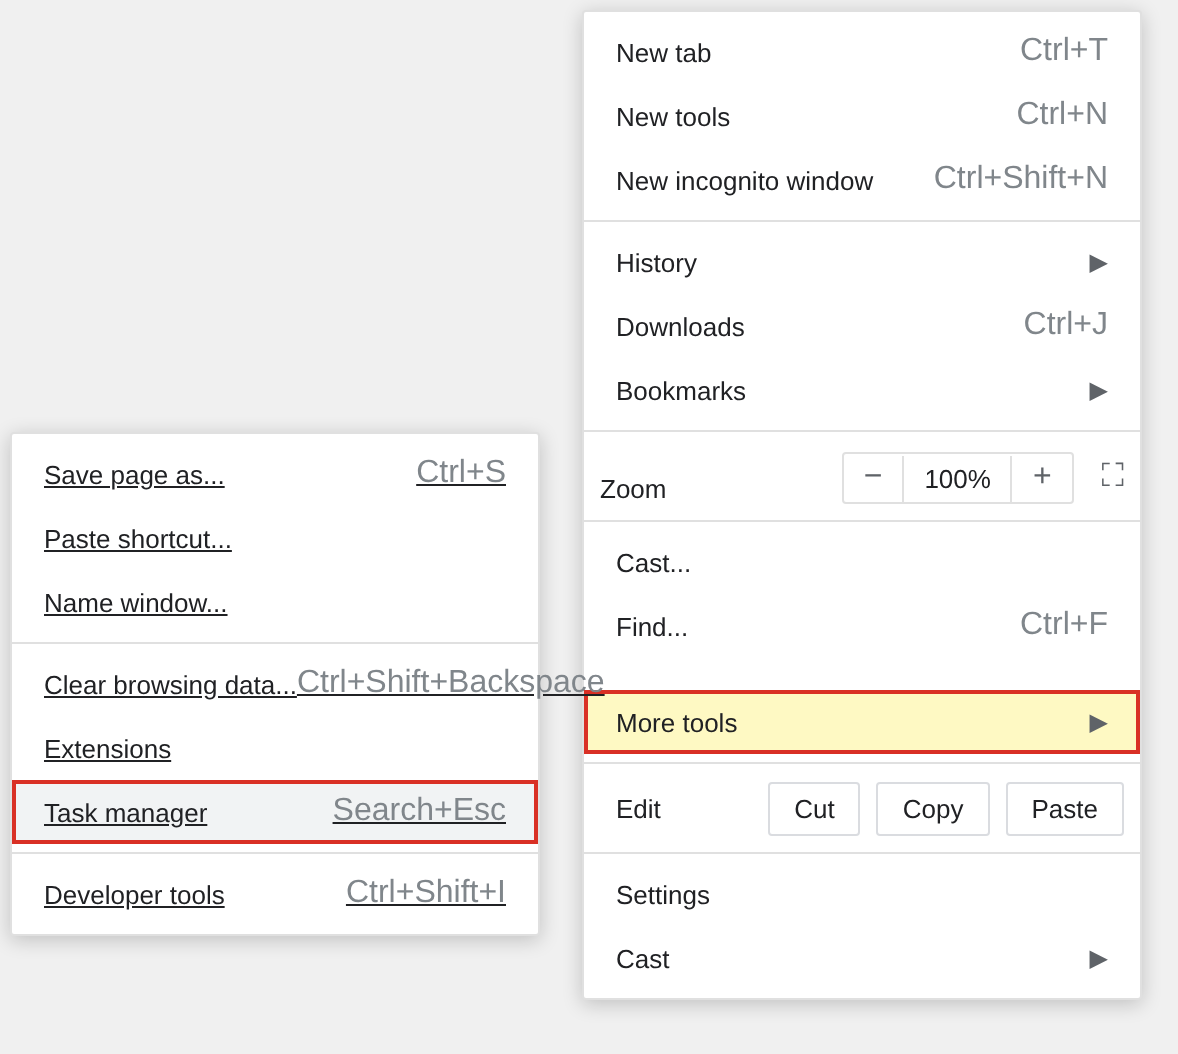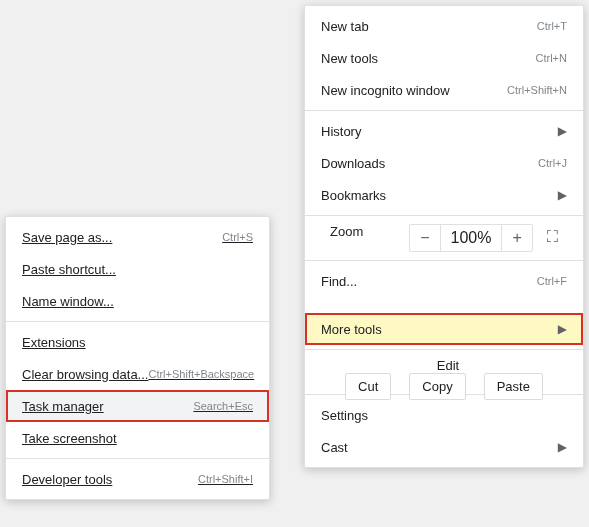--- a/index.html
+++ b/index.html
@@ -33,54 +33,54 @@
       white-space: nowrap;
       height: 32px;
     }
 
     .menu-item-label {
       color: #202124;
     }
 
     .menu-item-shortcut {
       color: #80868b;
-      font-size: 11px;
+      font-size: 16px;
     }
 
     .menu-separator {
       height: 1px;
       background: #e0e0e0;
       margin: 4px 0;
     }
 
     .menu-arrow {
       color: #5f6368;
       font-size: 12px;
     }
 
     
     .chrome-menu {
       top: 5px;
-      right: 5px;
+      right: 18px;
       width: 280px;
     }
 
     
     .more-tools-menu {
       top: 216px;
       left: 5px;
       width: 265px;
       text-decoration: underline;
     }
 
     
     .zoom-row {
       display: flex;
-      align-items: flex-start;
-      padding: 4px 17px;
+      align-items: flex-end;
+      padding: 4px 0;
       height: 36px;
       gap: 0;
     }
 
     .zoom-label {
       flex: 1;
       padding-left: 8px;
     }
 
     .zoom-controls {
@@ -99,49 +99,48 @@
       font-size: 16px;
       line-height: 1;
       border: none;
       background: none;
     }
 
     .zoom-value {
       padding: 4px 10px;
       border-left: 1px solid #e0e0e0;
       border-right: 1px solid #e0e0e0;
-      font-size: 16px;
+      font-size: 13px;
       min-width: 50px;
       text-align: center;
     }
 
     .fullscreen-btn {
       padding: 4px 8px;
       cursor: pointer;
       color: #5f6368;
     }
 
     
     .edit-row {
       display: flex;
       align-items: center;
       padding: 4px 8px;
       height: 36px;
       gap: 0;
-      flex-direction: column;
     }
 
     .edit-label {
       flex: 1;
       padding-left: 8px;
     }
 
     .edit-buttons {
       display: flex;
-      gap: 18px;
+      gap: 8px;
     }
 
     .edit-btn {
       padding: 5px 12px;
       border: 1px solid #dadce0;
       border-radius: 2px;
       cursor: pointer;
       background: #fff;
       font-size: 13px;
       color: #202124;
@@ -219,20 +218,23 @@
       <button class="zoom-btn">−</button>
       <span class="zoom-value">100%</span>
       <button class="zoom-btn">+</button>
     </div>
     <span class="fullscreen-btn" style="font-size:16px; margin-left:6px;">⛶</span>
   </div>
 
   <div class="menu-separator"></div>
 
 
+  <div class="menu-item">
+    <span class="menu-item-label">Cast...</span>
+  </div>
 
   <div class="menu-item">
     <span class="menu-item-label">Find...</span>
     <span class="menu-item-shortcut">Ctrl+F</span>
   </div>
 
   <div class="menu-item more-tools-highlighted" style="position:relative;">
     <span class="menu-item-label">More tools</span>
     <span class="menu-arrow">▶</span>
   </div>
@@ -271,36 +273,33 @@
     <span class="menu-item-label">Paste shortcut...</span>
   </div>
 
   <div class="menu-item">
     <span class="menu-item-label">Name window...</span>
   </div>
 
   <div class="menu-separator"></div>
 
   <div class="menu-item">
-    <span class="menu-item-label">Extensions</span>
-  </div>
-
-  <div class="menu-item">
     <span class="menu-item-label">Clear browsing data...</span>
     <span class="menu-item-shortcut">Ctrl+Shift+Backspace</span>
+  </div>
+
+  <div class="menu-item">
+    <span class="menu-item-label">Extensions</span>
   </div>
 
   <div class="menu-item task-manager-highlighted" style="position:relative;gap:14px;">
     <span class="menu-item-label">Task manager</span>
     <span class="menu-item-shortcut">Search+Esc</span>
   </div>
 
-  <div class="menu-item">
-    <span class="menu-item-label">Take screenshot</span>
-  </div>
 
   <div class="menu-separator"></div>
 
   <div class="menu-item">
     <span class="menu-item-label">Developer tools</span>
     <span class="menu-item-shortcut">Ctrl+Shift+I</span>
   </div>
 </div>
 
 </body></html>

